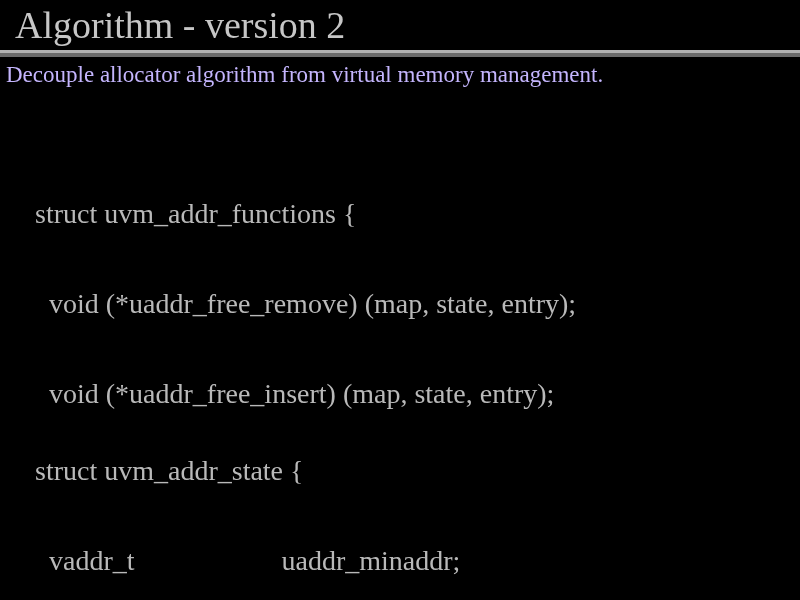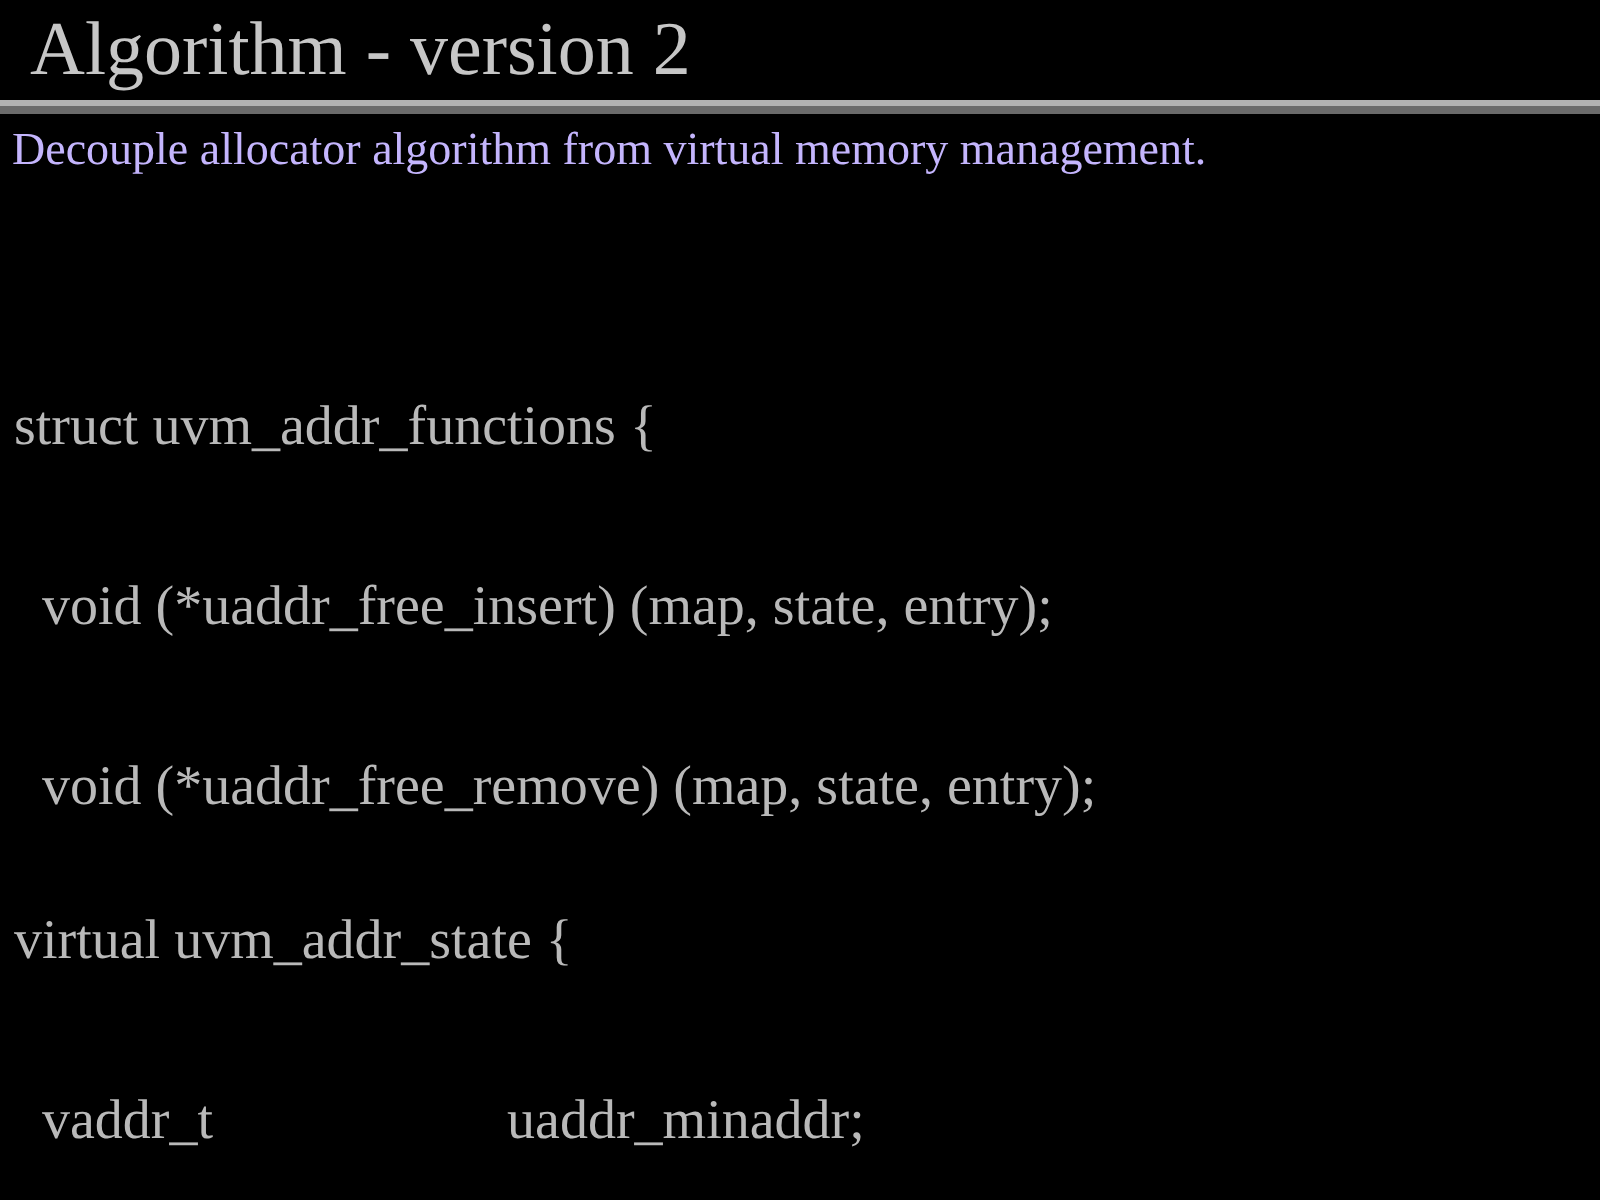--- a/index.html
+++ b/index.html
@@ -53,45 +53,45 @@
   .code-block {
     position: absolute;
     left: 7px;
     color: #b9b9b9;
     font-size: 28px;
     line-height: 30px;
     white-space: pre;
   }
   .code-block-1 { top: 139px; }
   .code-block-2 { top: 396px; }
-  .code-line { white-space: pre; }
+  .code-line { white-space: pre; margin-left: 28px; }
 </style>
 </head>
 <body>
 
 <div class="slide">
 
   <div class="slide-title">Algorithm - version 2</div>
 
   <div class="title-rule">
     <div class="rule-light"></div>
     <div class="rule-dark"></div>
   </div>
 
   <div class="slide-subtitle">Decouple allocator algorithm from virtual memory management.</div>
 
   <div class="code-block code-block-1">
     <div class="code-line">struct uvm_addr_functions {</div>
+    <div class="code-line">  void (*uaddr_free_remove) (map, state, entry);</div>
     <div class="code-line">  void (*uaddr_free_insert) (map, state, entry);</div>
-    <div class="code-line">  void (*uaddr_free_remove) (map, state, entry);</div>
     
     
   </div>
 
   <div class="code-block code-block-2">
-    <div class="code-line">virtual uvm_addr_state {</div>
+    <div class="code-line">struct uvm_addr_state {</div>
     <div class="code-line">  vaddr_t                     uaddr_minaddr;</div>
     
     
     
   </div>
 
 </div>
 
 </body></html>

